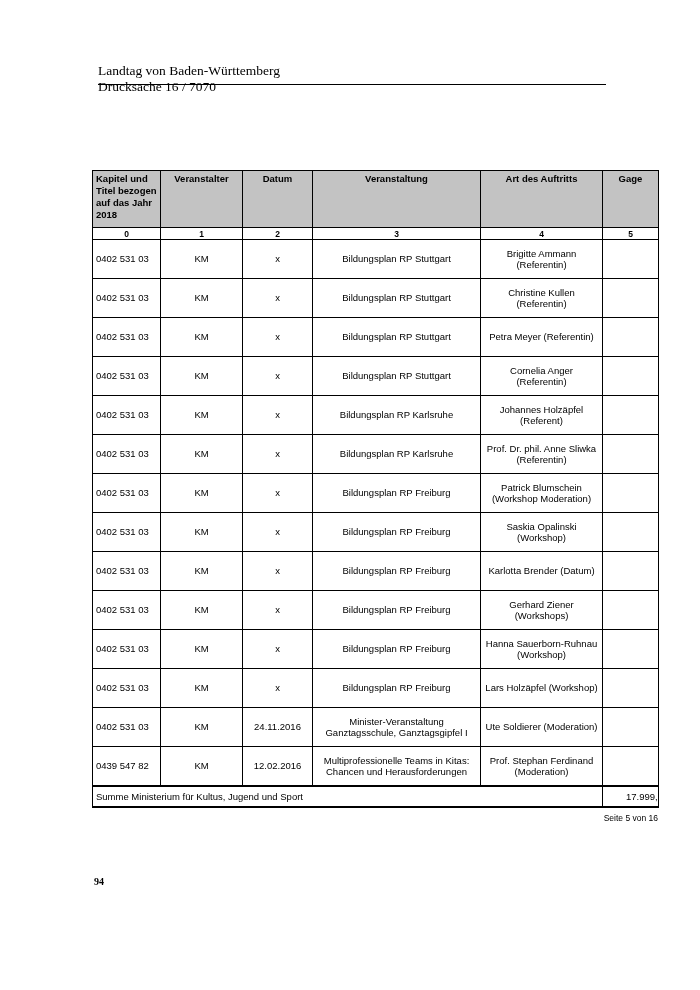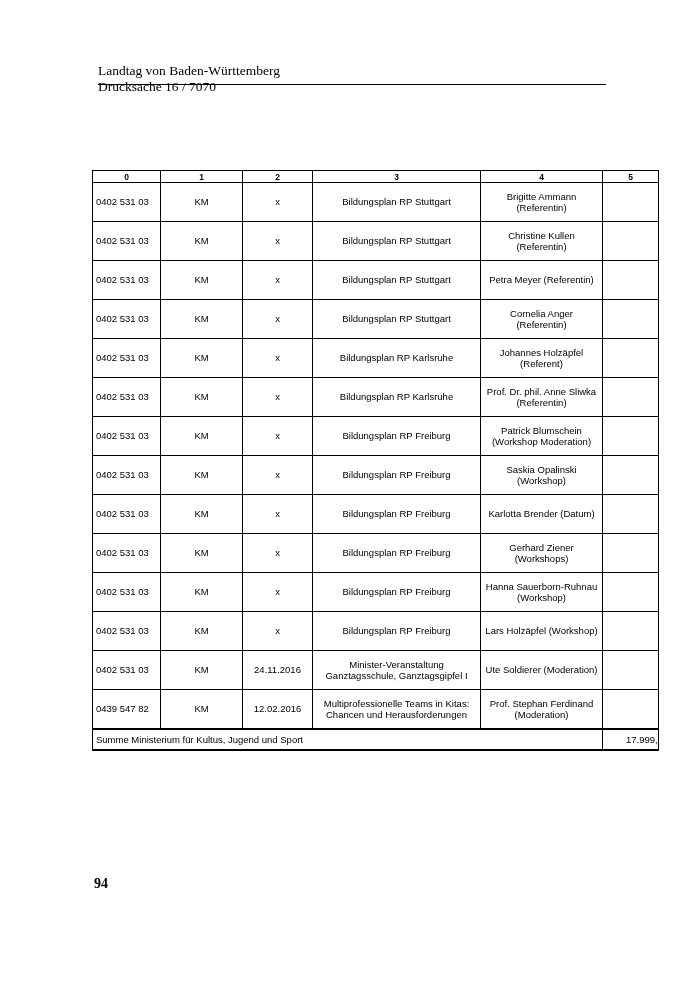--- a/index.html
+++ b/index.html
@@ -87,21 +87,21 @@
   .footer-note {
     margin-top: 5px;
     text-align: right;
     font-size: 8.5px;
     font-family: "Liberation Sans", sans-serif;
   }
   .page-number {
     position: absolute;
     left: 94px;
     top: 876px;
-    font-size: 14px;
+    font-size: 10px;
     font-weight: 700;
     font-family: "Liberation Serif", serif;
   }
 </style>
 </head>
 <body>
 
 <div class="page">
 
   <div class="doc-header">
@@ -114,20 +114,28 @@
     <table class="gage-table">
       <colgroup>
         <col style="width:68px">
           <col style="width:82px">
           <col style="width:70px">
         <col style="width:168px">
           <col style="width:122px">
           <col style="width:56px">
       </colgroup>
       <thead>
+        <tr class="header-row">
+            <th>Kapitel und Titel bezogen auf das Jahr 2018</th>
+            <th>Veranstalter</th>
+            <th>Datum</th>
+            <th>Veranstaltung</th>
+            <th>Art des Auftritts</th>
+            <th>Gage</th>
+          </tr>
         <tr class="number-row">
             <th>0</th>
             <th>1</th>
             <th>2</th>
             <th>3</th>
             <th>4</th>
             <th>5</th>
           </tr>
       </thead>
       <tbody>
@@ -242,17 +250,18 @@
             <td>Multiprofessionelle Teams in Kitas: Chancen und Herausforderungen</td>
             <td>Prof. Stephan Ferdinand (Moderation)</td>
             <td></td>
           </tr>
           <tr class="sum-row">
             <td colspan="5">Summe Ministerium für Kultus, Jugend und Sport</td>
             <td>17.999,29 €</td>
           </tr>
         </tbody>
     </table>
+    <div class="footer-note">Seite 5 von 16</div>
   </div>
 
   <div class="page-number">94</div>
 
 </div>
 
 </body></html>

